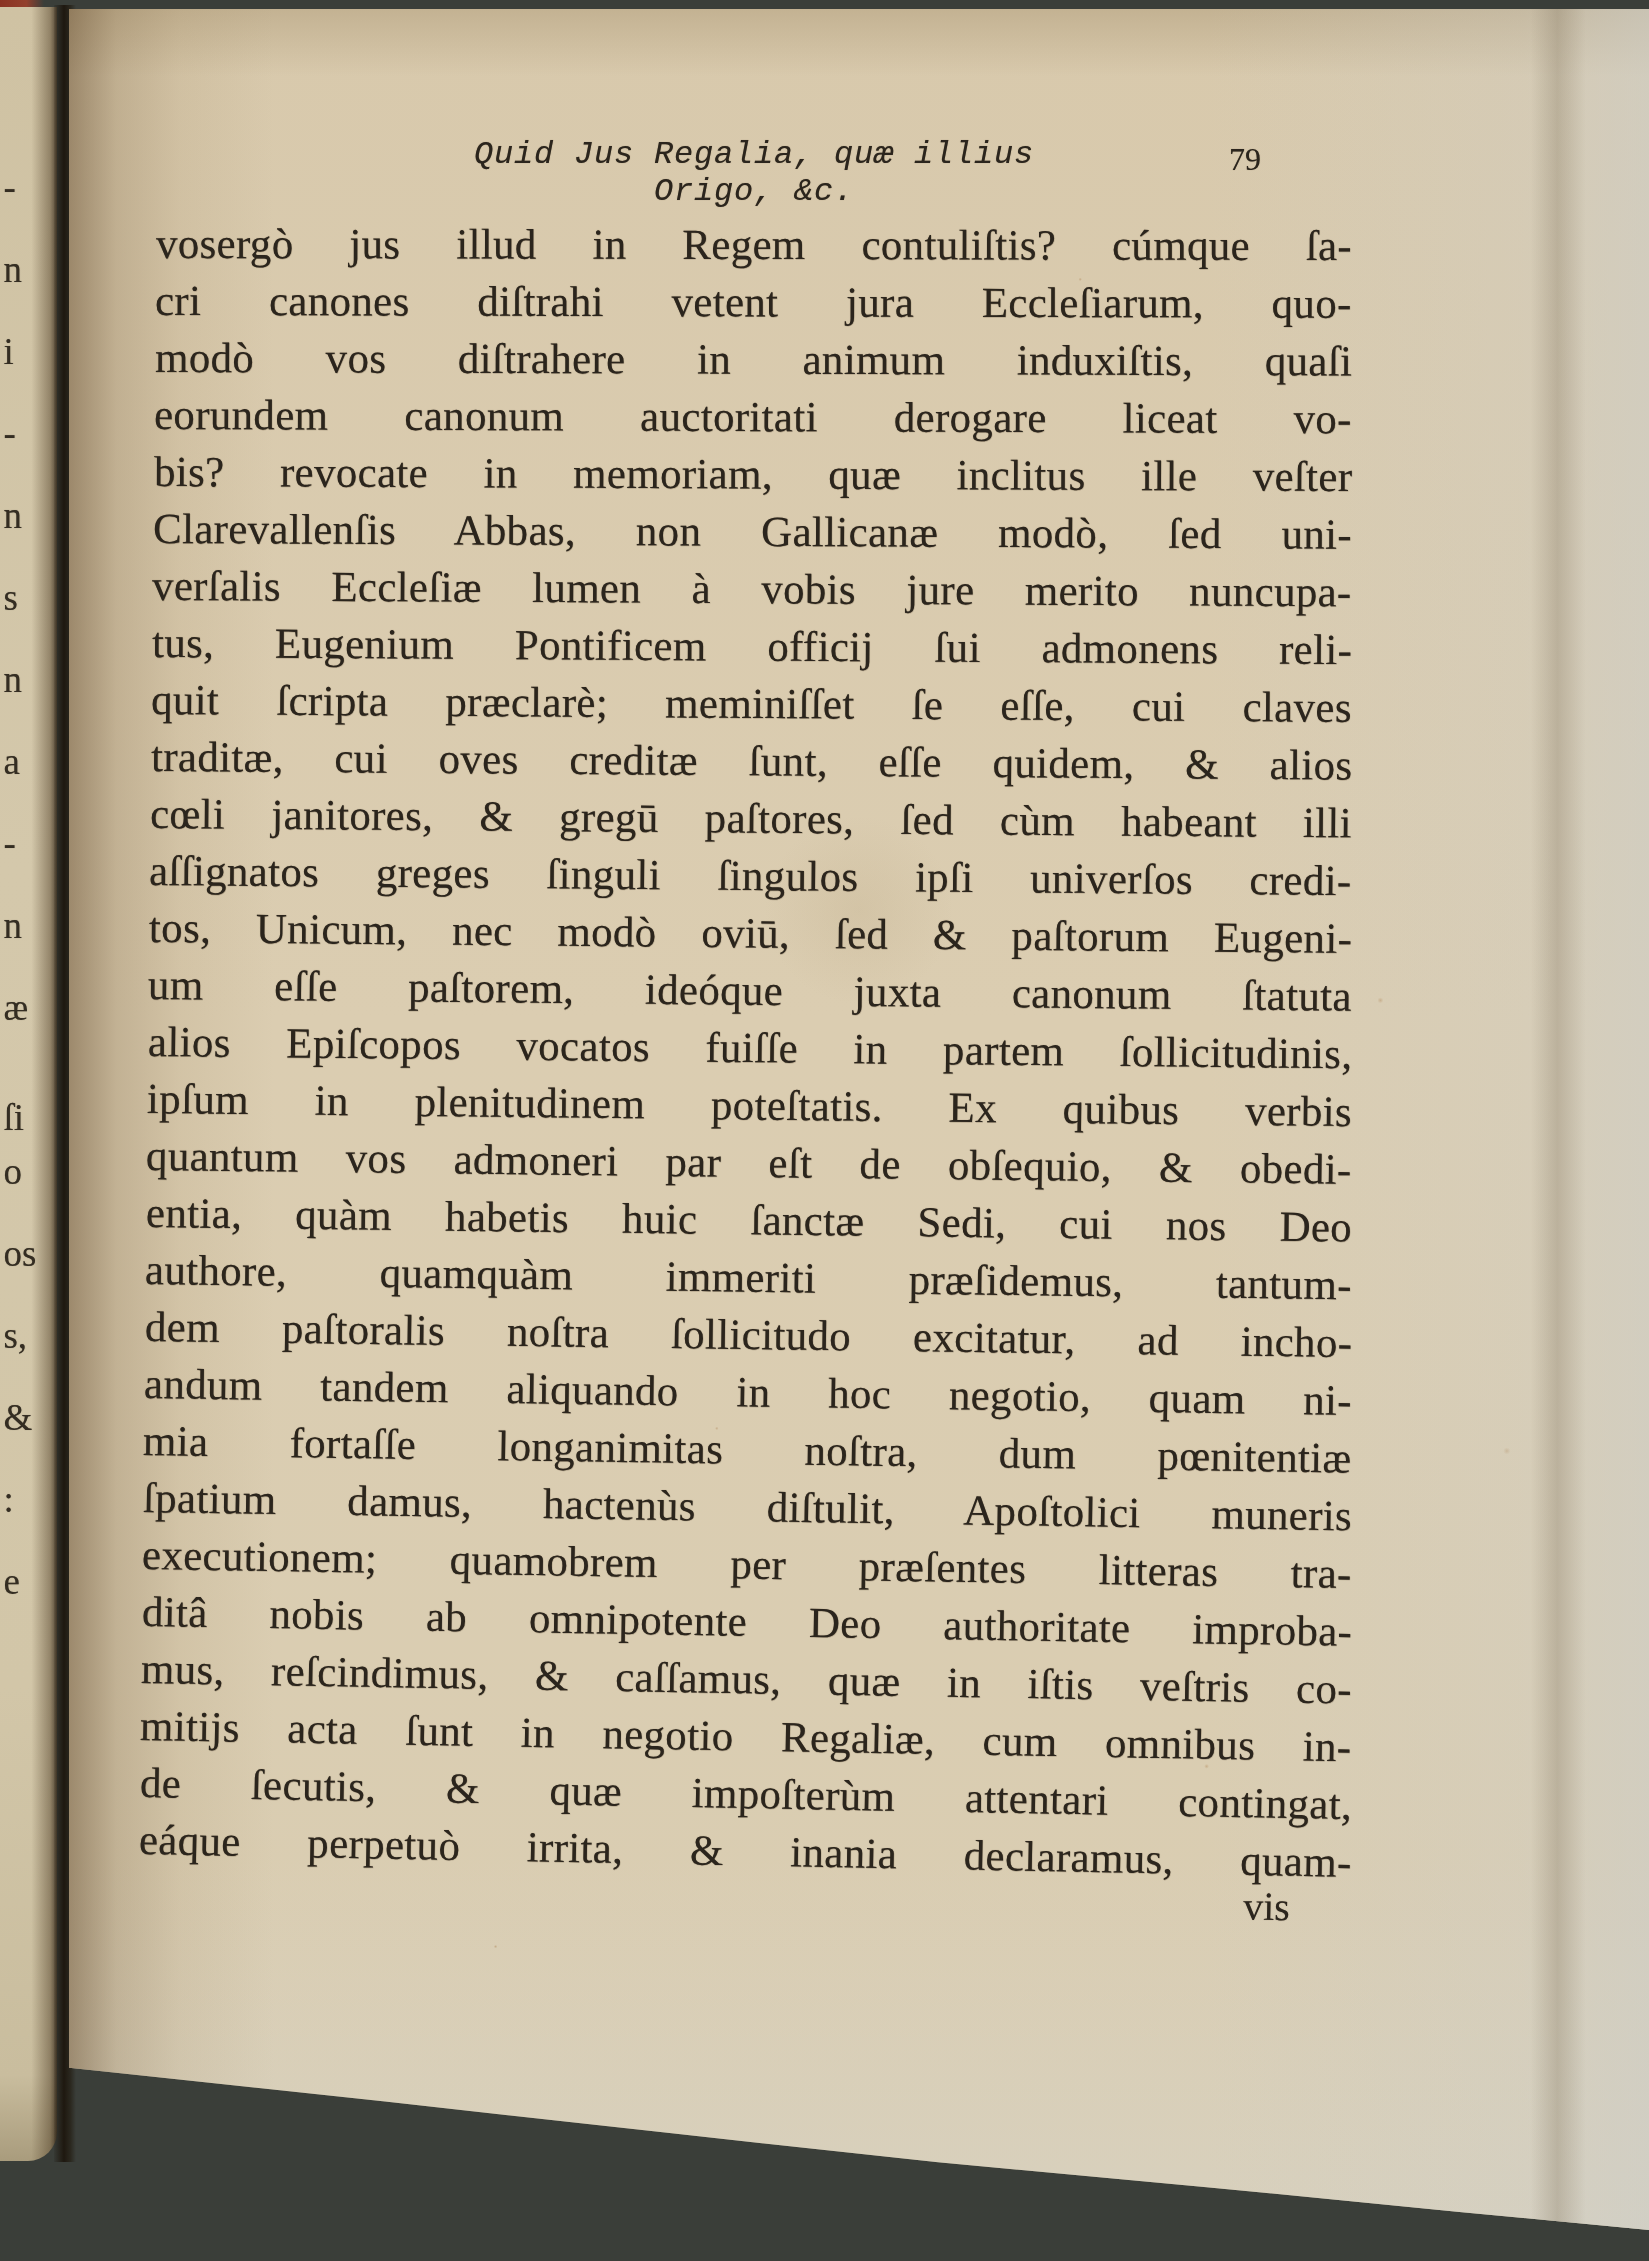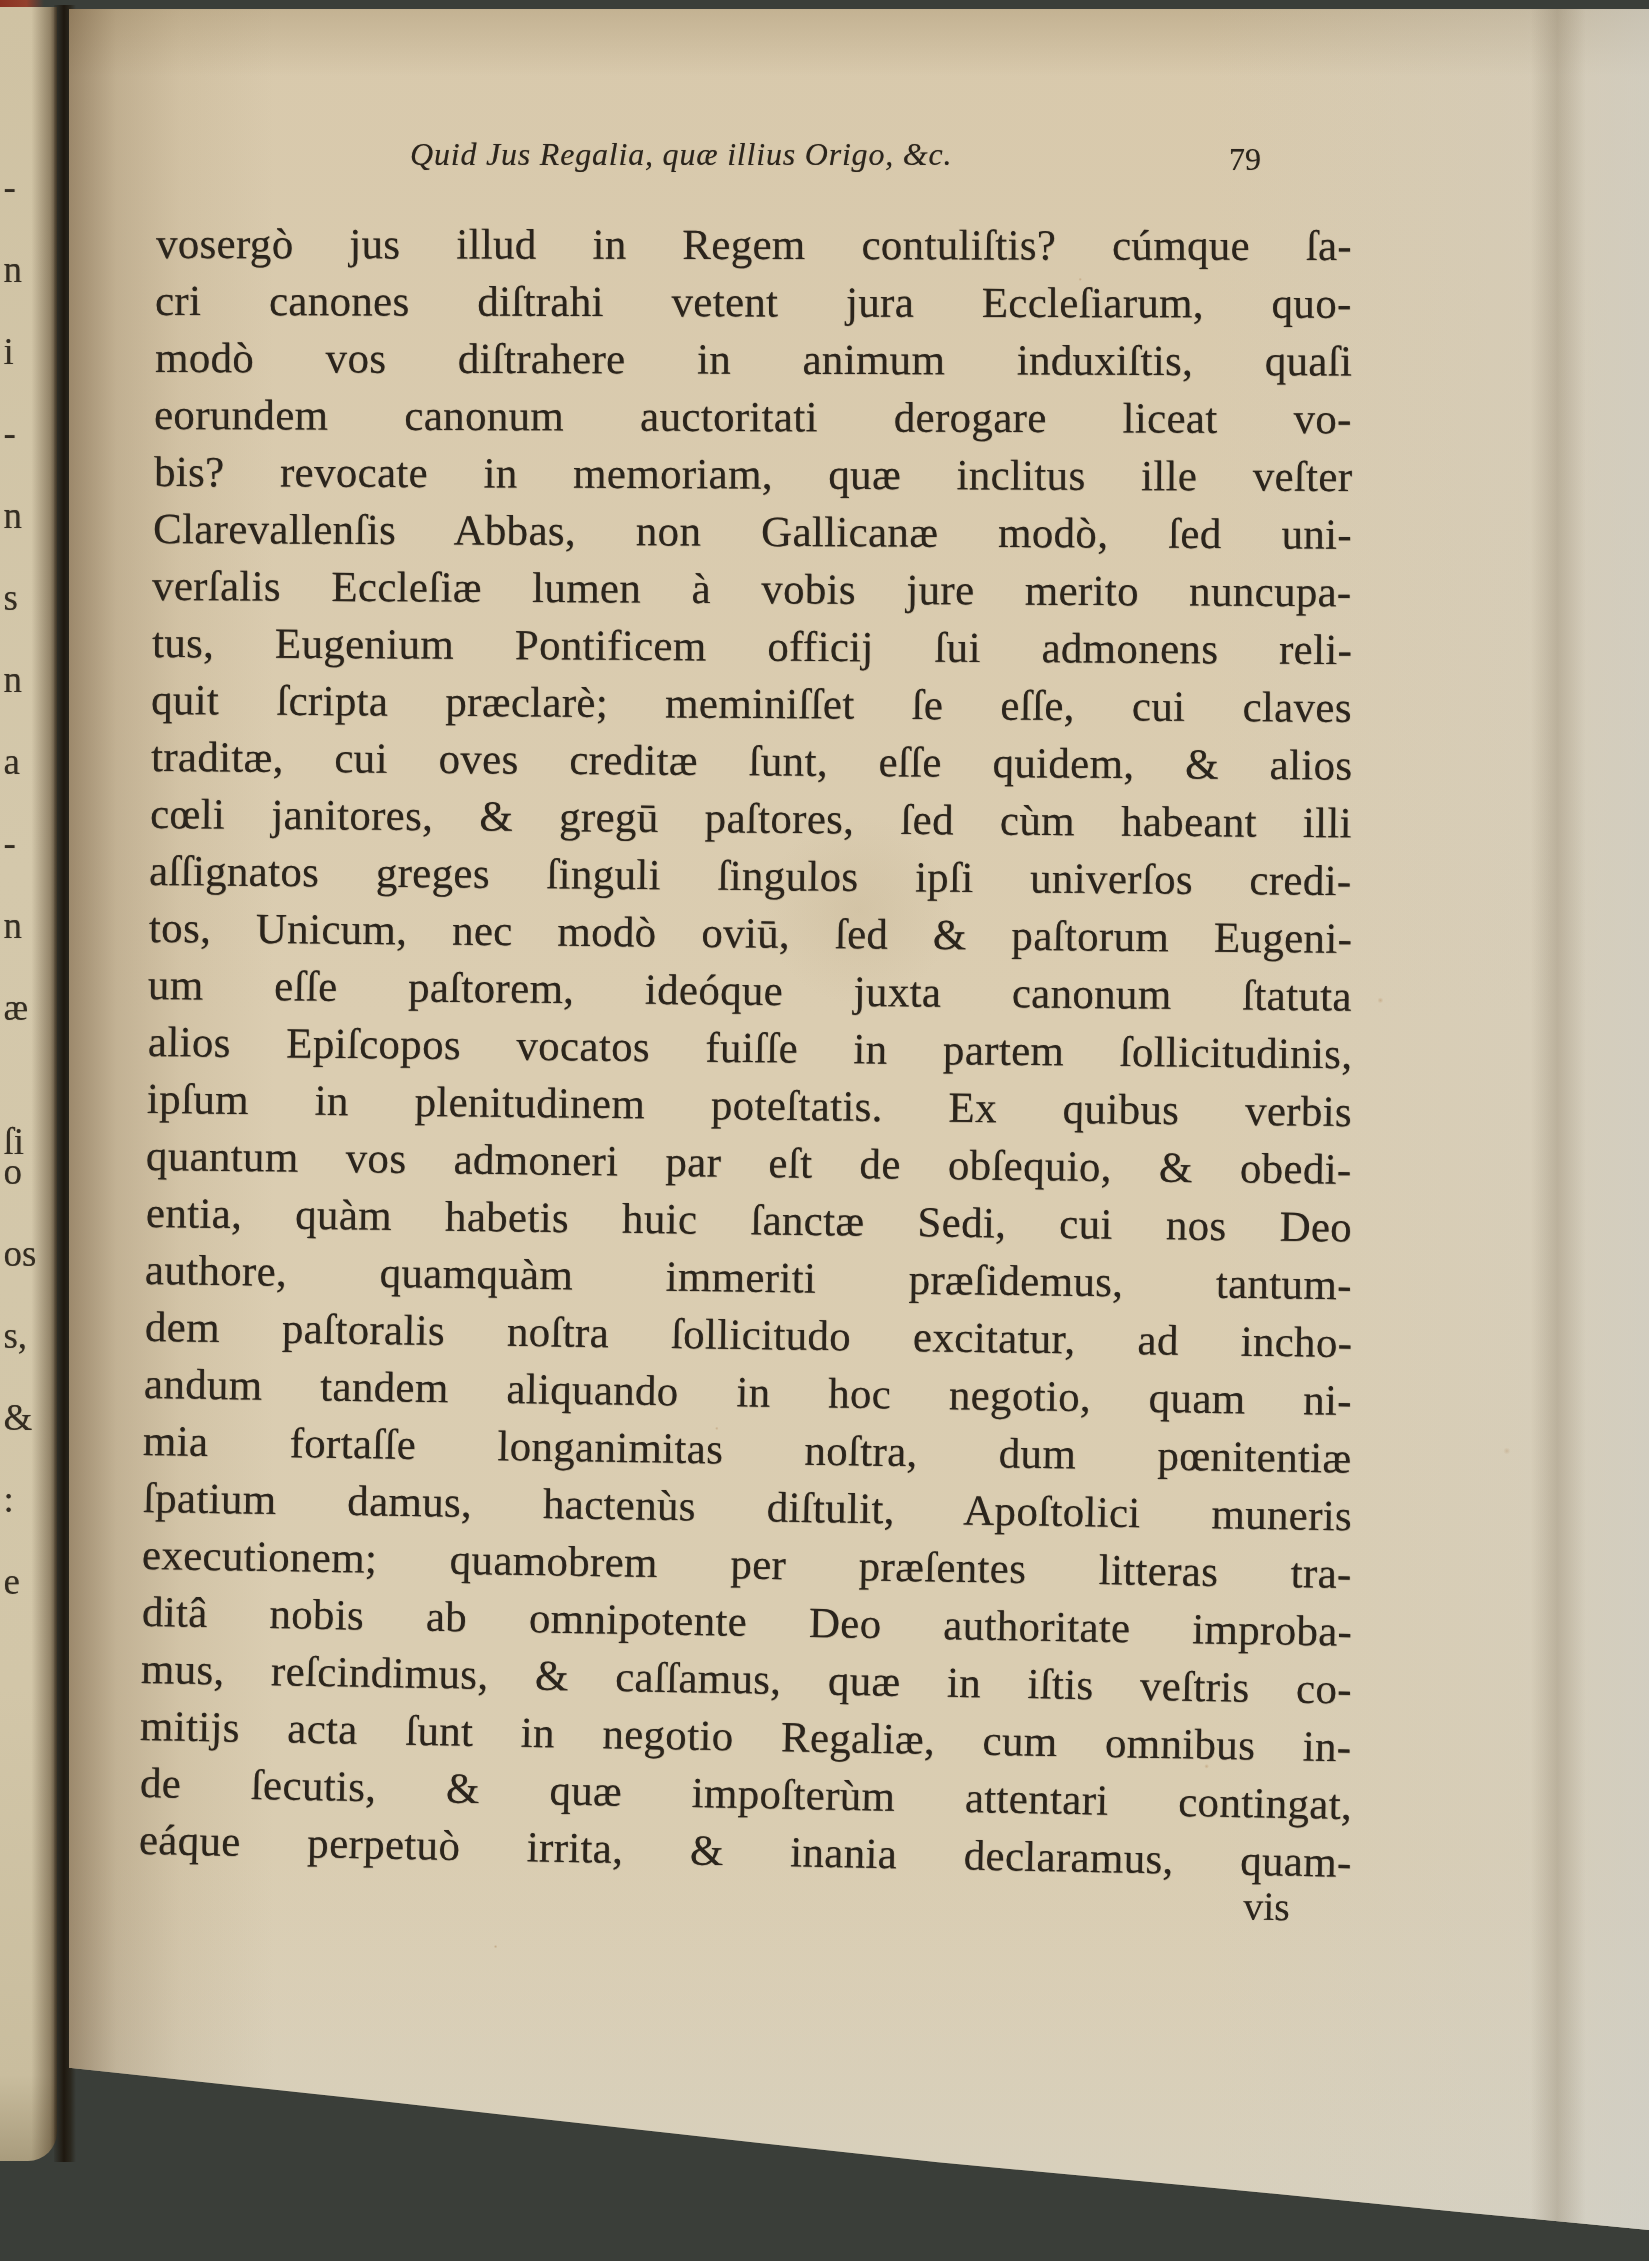--- a/index.html
+++ b/index.html
@@ -54,23 +54,24 @@
     clip-path:polygon(0 0,100% 0,100% 98.6%,88% 97.8%,72% 96.7%,55% 95.6%,38% 94.3%,20% 92.9%,8% 92%,0 91.4%);
   }
   .text-area{
     position:absolute;left:87px;top:127px;width:1196px;
     color:#2b251d;
   }
   .running-header{
     position:relative;height:52px;
   }
   .header-title{
-    position:absolute;left:254px;right:254px;
+    position:absolute;left:254px;right:254px;text-align:center;
     font-style:italic;font-size:32px;letter-spacing:0.8px;
     text-shadow:0 0 0.8px rgba(60,45,25,.55);
+    font-family:Liberation Mono, monospace;
   }
   .page-number{
     position:absolute;right:91px;top:5px;
     font-size:32px;
     text-shadow:0 0 0.8px rgba(60,45,25,.55);
     margin-left:38px;
   }
   .body-lines{margin-top:27px;}
   .line{
     font-size:43px;
@@ -101,21 +102,21 @@
   <span class="frag" style="top:244px">n</span>
   <span class="frag" style="top:326px">i</span>
   <span class="frag" style="top:408px">-</span>
   <span class="frag" style="top:490px">n</span>
   <span class="frag" style="top:572px">s</span>
   <span class="frag" style="top:654px">n</span>
   <span class="frag" style="top:736px">a</span>
   <span class="frag" style="top:818px">-</span>
   <span class="frag" style="top:900px">n</span>
   <span class="frag" style="top:982px">æ</span>
-  <span class="frag" style="top:1116px">ſi</span>
+  <span class="frag" style="top:1092px">ſi</span>
   <span class="frag" style="top:1146px">o</span>
   <span class="frag" style="top:1228px">os</span>
   <span class="frag" style="top:1310px">s,</span>
   <span class="frag" style="top:1392px">&amp;</span>
   <span class="frag" style="top:1474px">:</span>
   <span class="frag" style="top:1556px">e</span>
 </div>
 
 <div class="gutter"></div>
 

